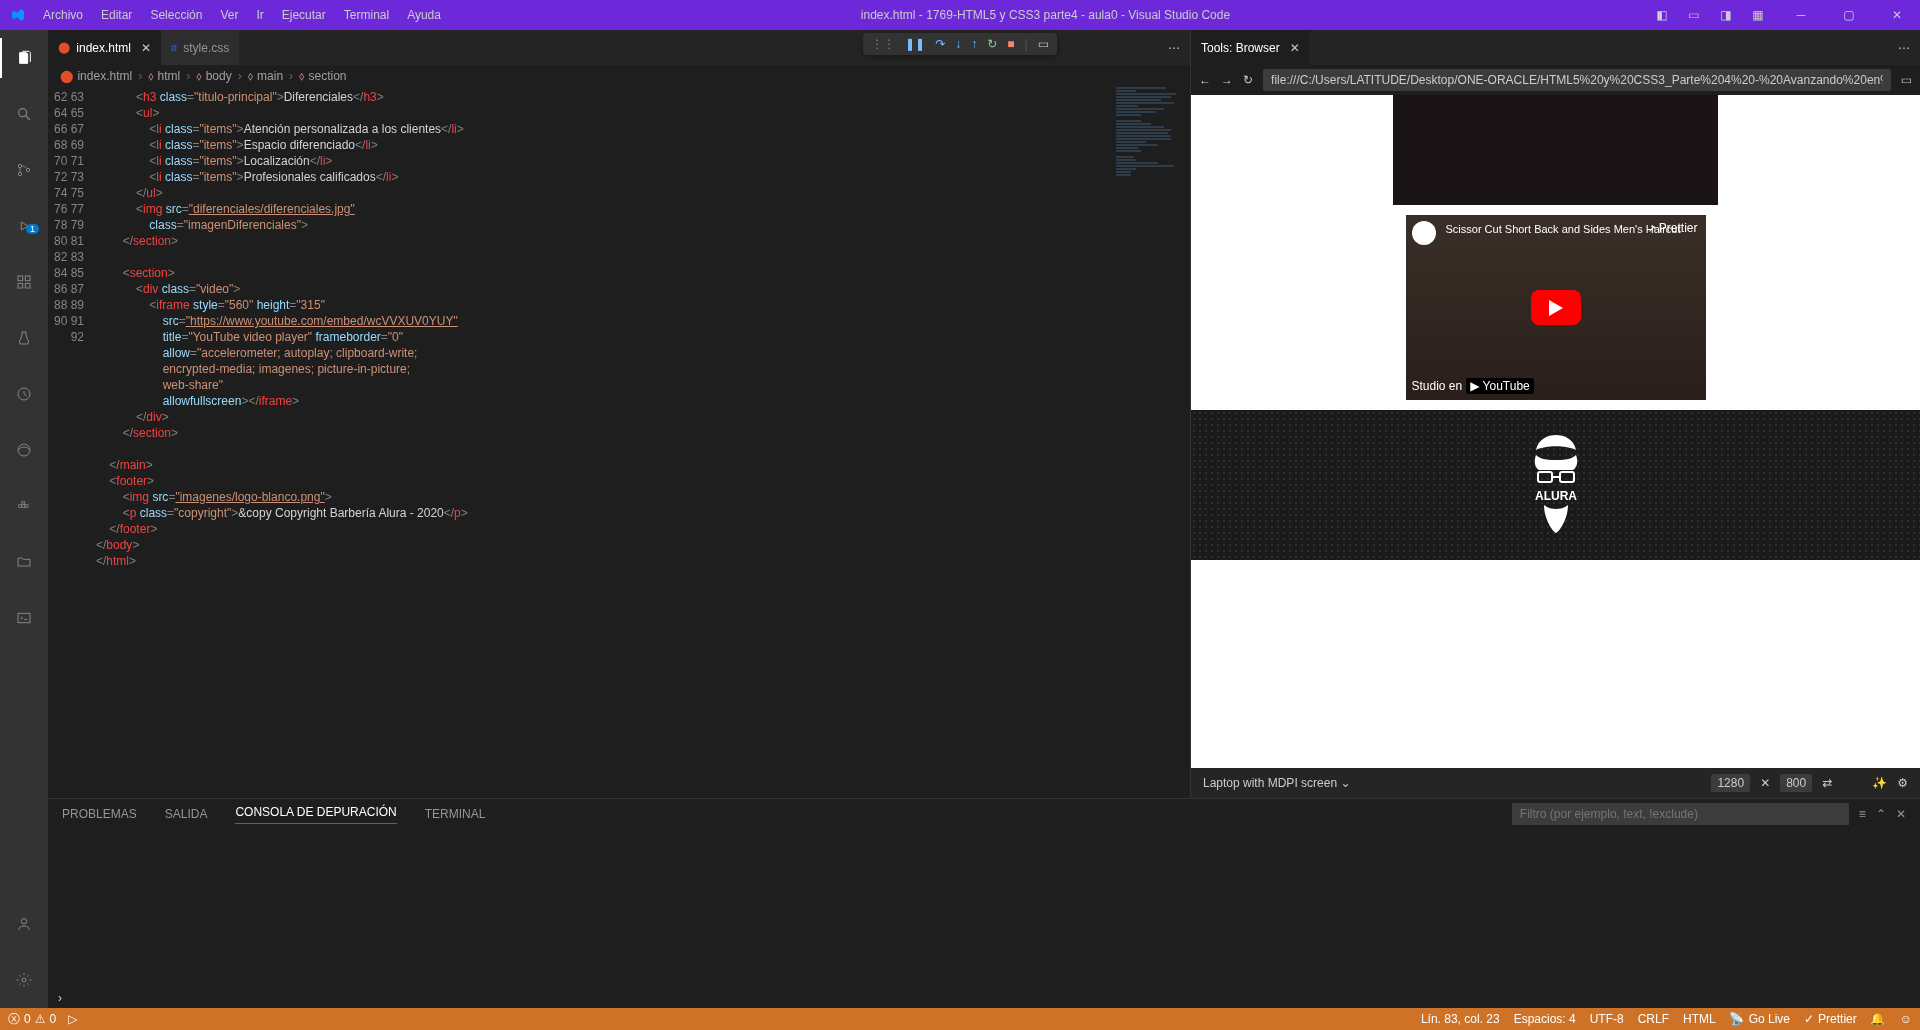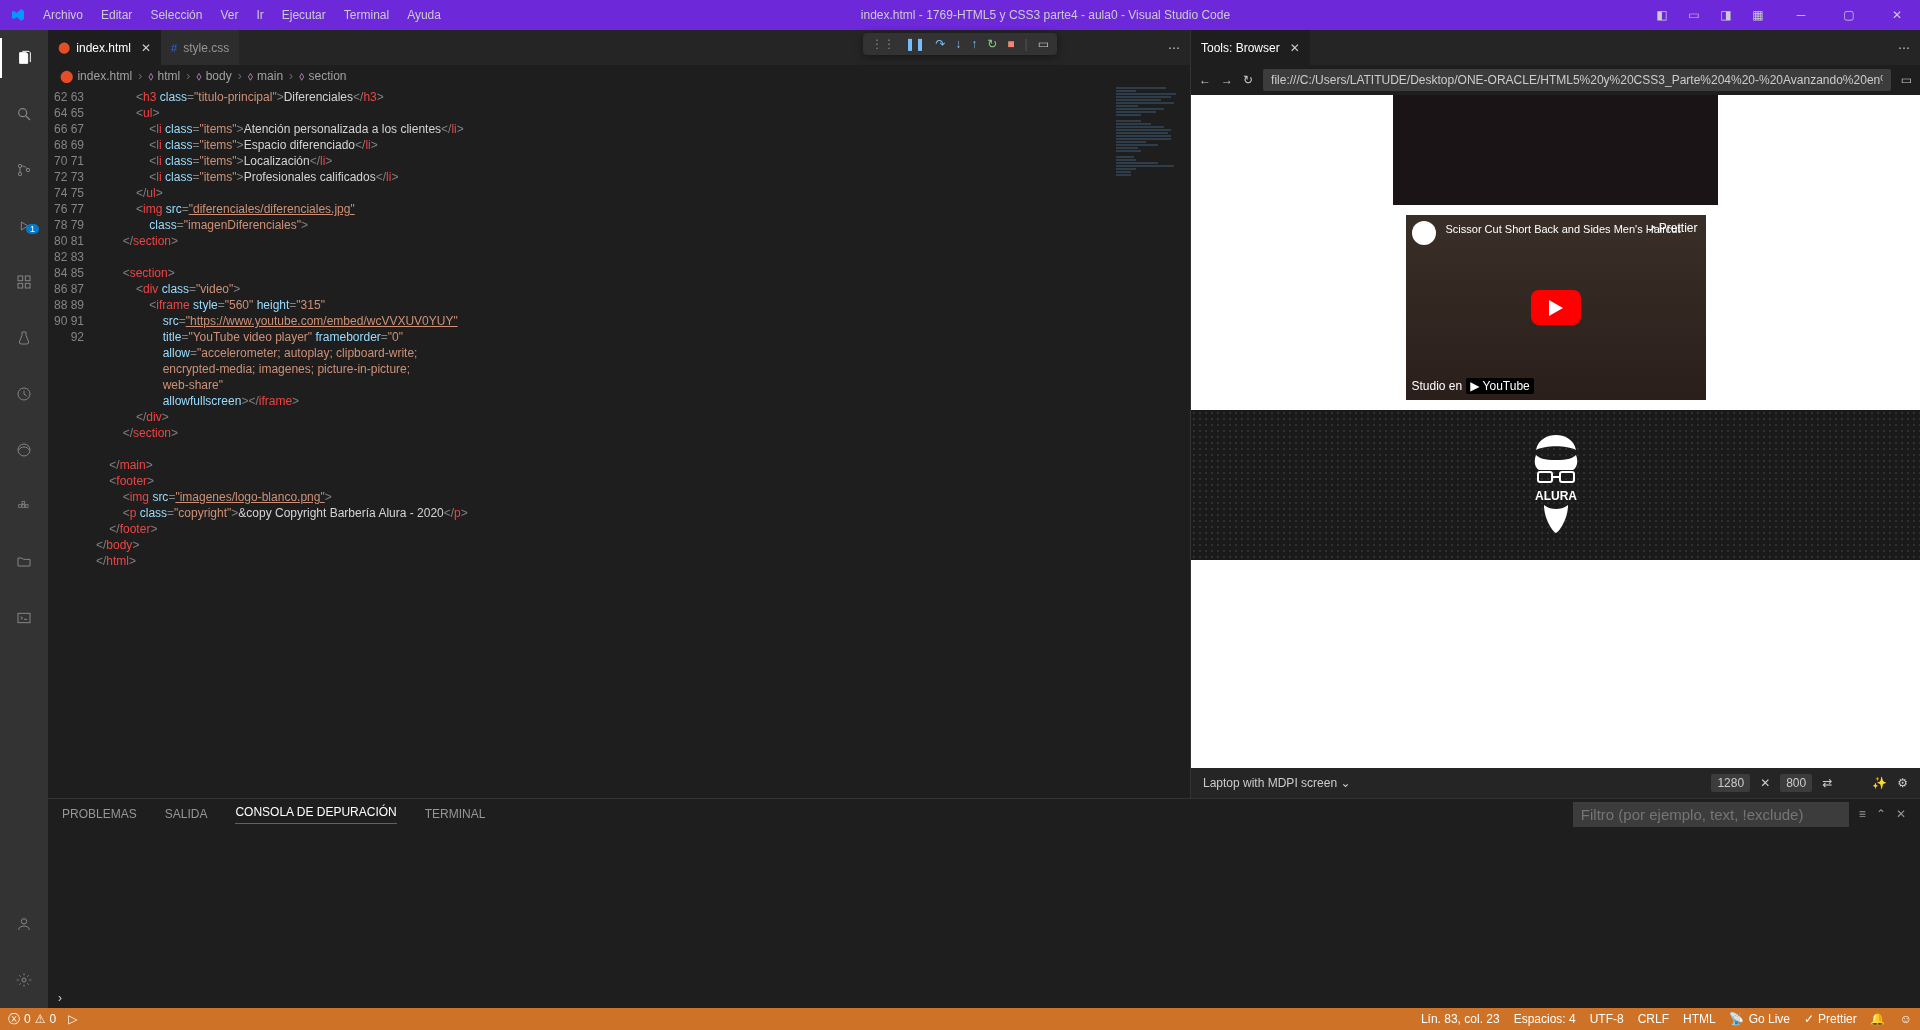--- a/index.html
+++ b/index.html
@@ -58,21 +58,21 @@
 .video-watch .yt{background:#000;padding:1px 4px;border-radius:2px}
 .footer{width:100%;height:150px;background:#1a1a1a;margin-top:10px;display:flex;justify-content:center;align-items:center;background-image:radial-gradient(#303030 1px,transparent 1px);background-size:6px 6px}
 .device-bar{height:30px;background:#252526;display:flex;align-items:center;padding:0 12px;gap:10px;color:#ccc;font-size:12px}
 .device-bar .dim{background:#3c3c3c;padding:2px 6px;border-radius:2px}
 .device-bar .spacer{flex:1}
 .terminal-panel{height:190px;background:#1e1e1e;border-top:1px solid #333;display:flex;flex-direction:column}
 .terminal-tabs{height:30px;display:flex;align-items:center;gap:28px;padding:0 14px;color:#969696;font-size:11px}
 .terminal-tabs span{cursor:pointer;text-transform:uppercase}
 .terminal-tabs span.active{color:#fff;border-bottom:1px solid #4d7c0f;padding-bottom:4px}
 .terminal-tabs .right{margin-left:auto;display:flex;gap:10px;align-items:center}
-.filter{background:#3c3c3c;border:none;color:#ccc;padding:4px 8px;width:276px;font-size:15px}
+.filter{background:#3c3c3c;border:none;color:#ccc;padding:4px 8px;width:337px;font-size:12px}
 .terminal-body{flex:1}
 .bc-trail{height:20px;background:#1e1e1e;display:flex;align-items:center;padding:0 10px;color:#ccc}
 .statusbar{height:22px;background:#ce7228;display:flex;align-items:center;color:#fff;font-size:12px;padding:0 8px;gap:12px}
 .statusbar .left{display:flex;gap:12px}
 .statusbar .right{margin-left:auto;display:flex;gap:14px}
 .statusbar span{display:flex;align-items:center;gap:4px;cursor:pointer}
 
 .tg{color:#ef4444}
 .at{color:#9cdcfe}
 .st{color:#ce9178}

